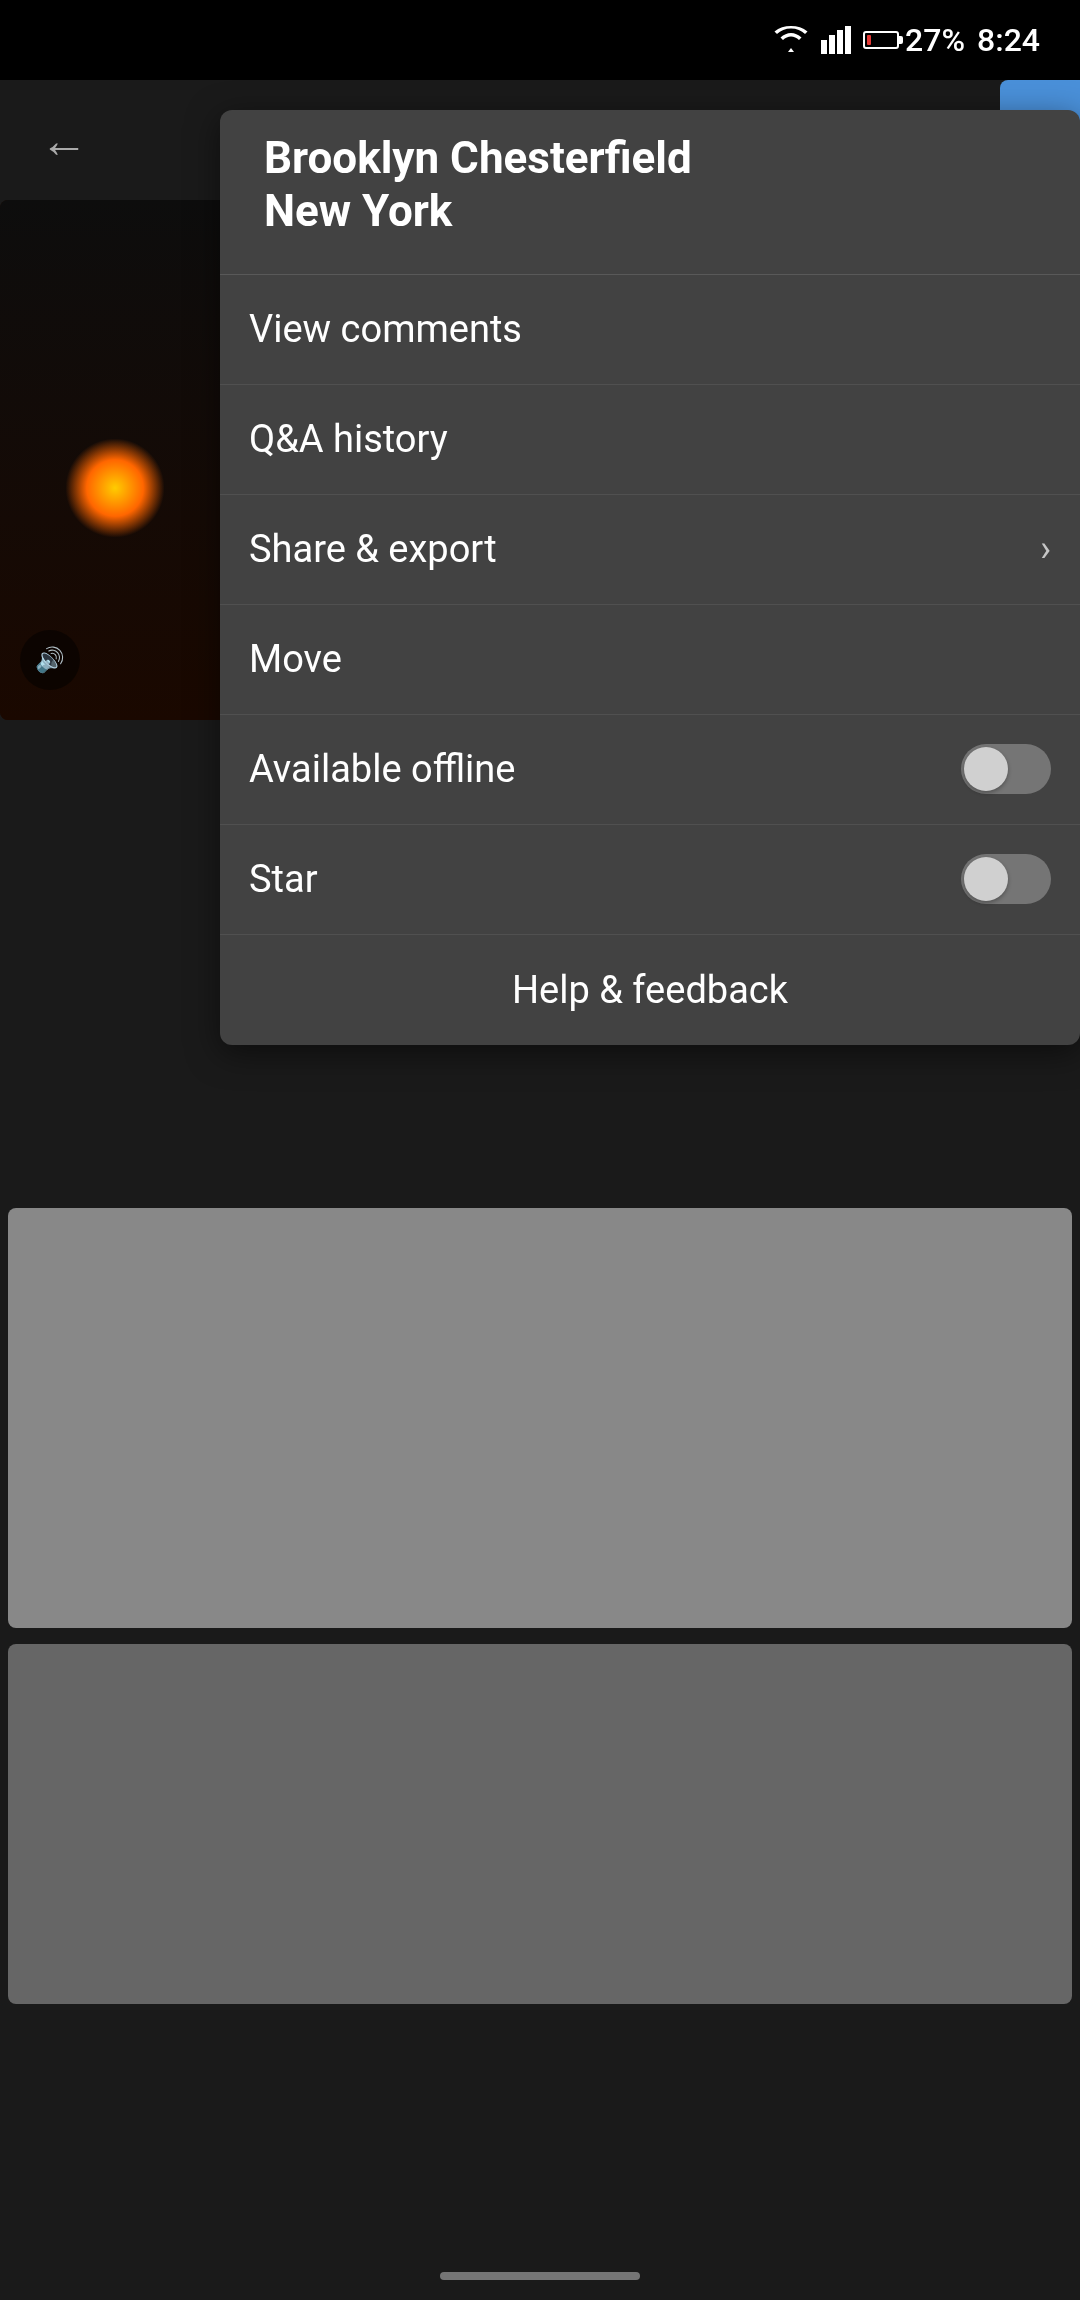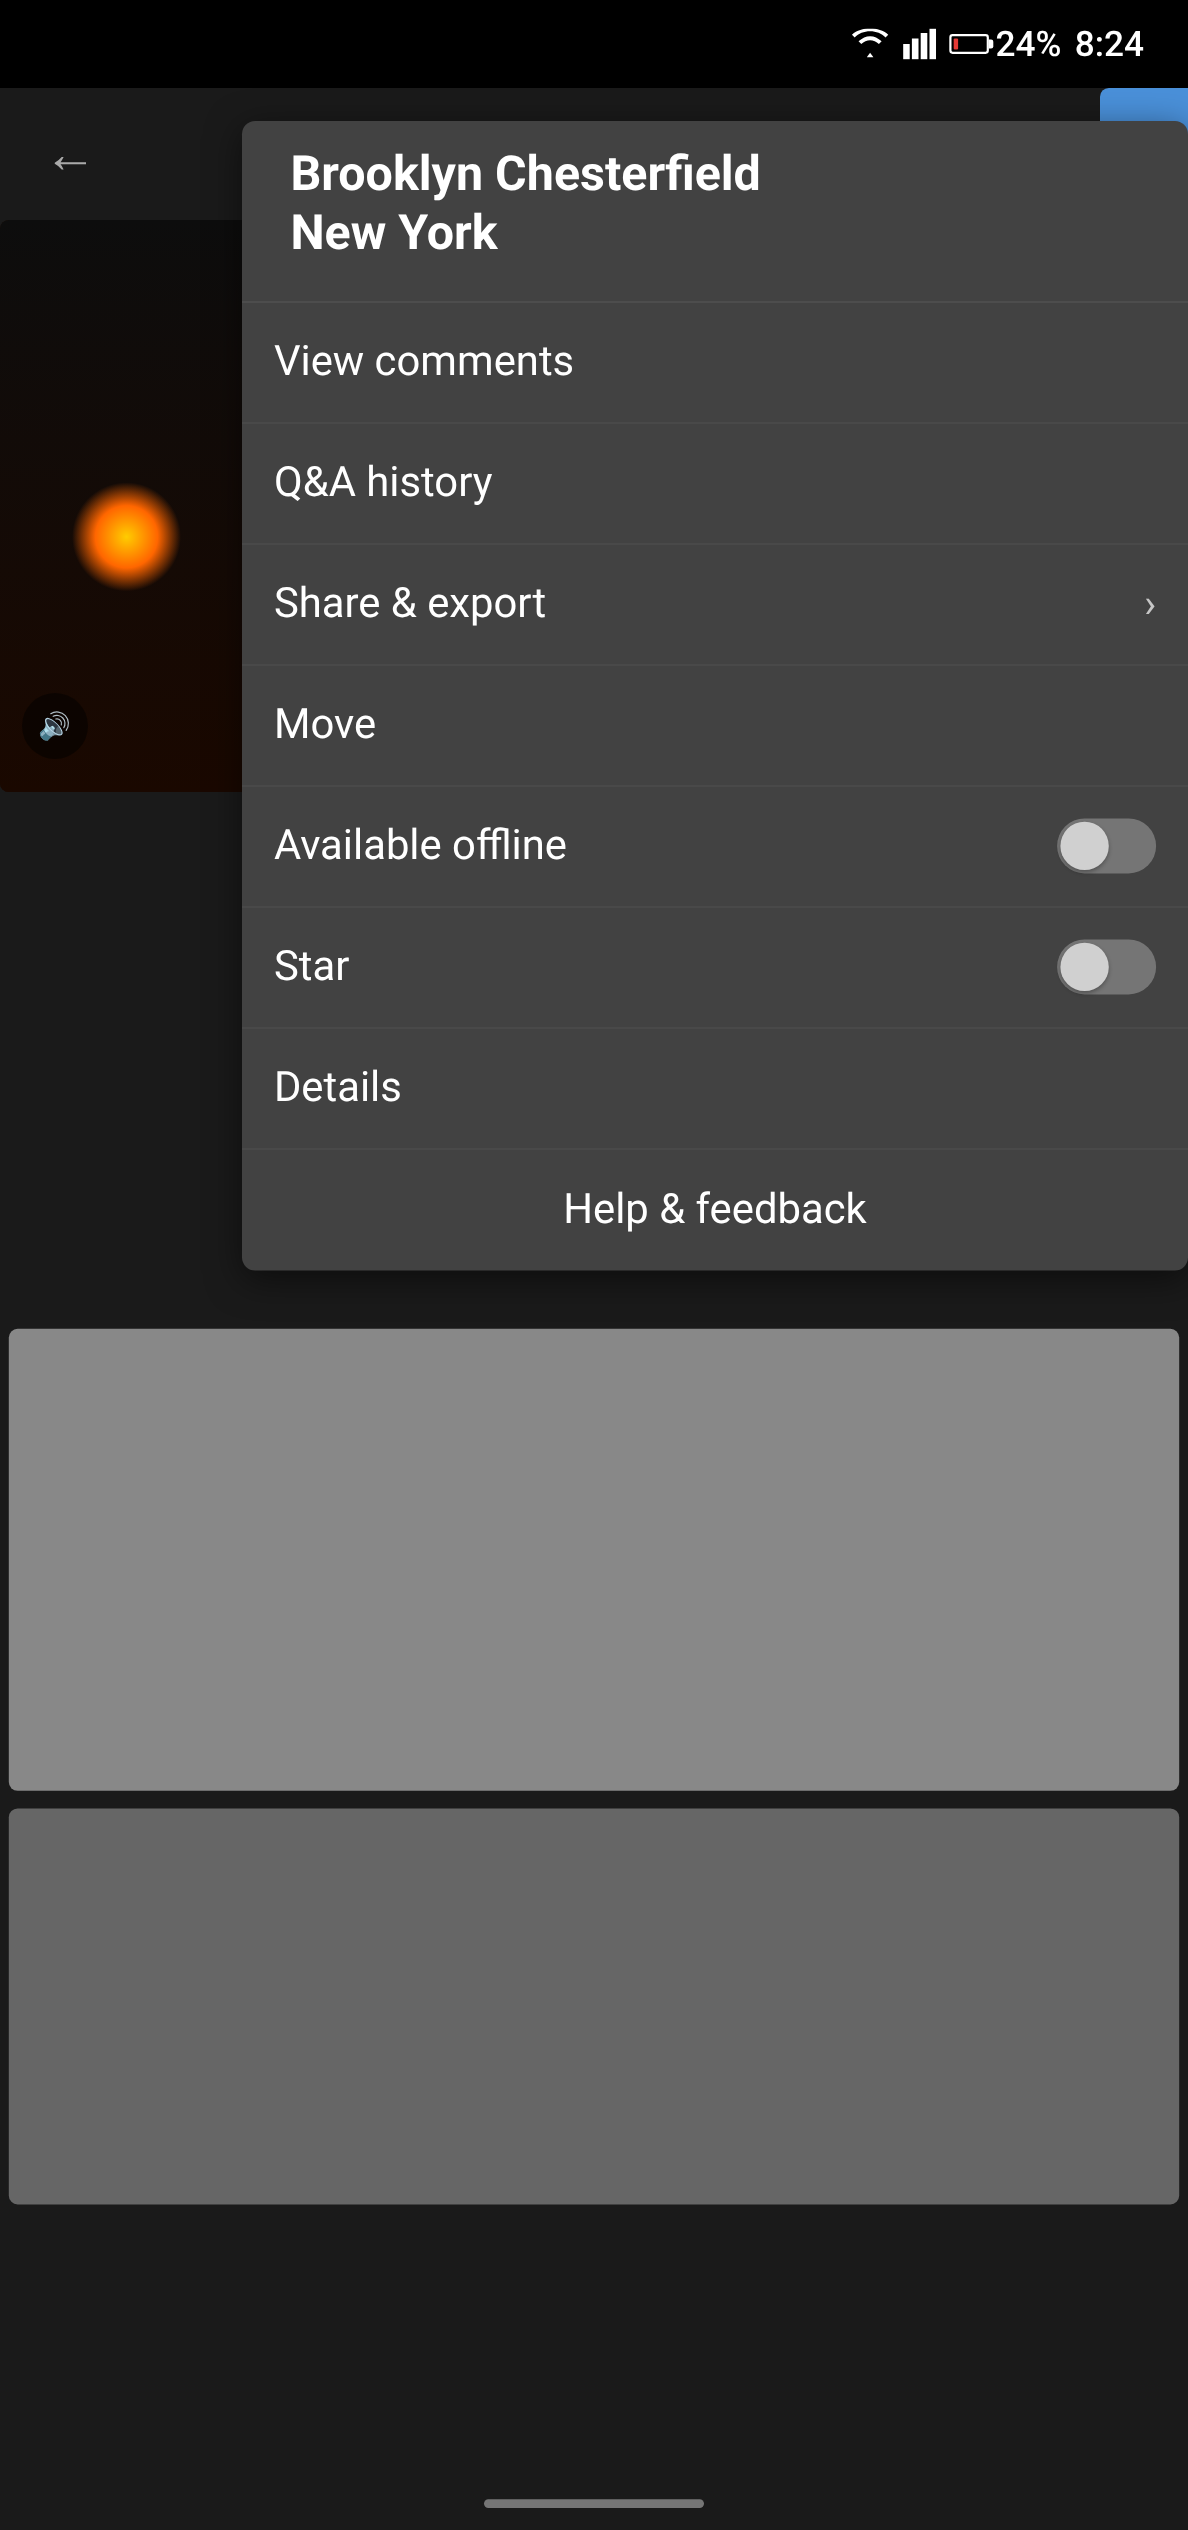--- a/index.html
+++ b/index.html
@@ -243,21 +243,21 @@
       <rect x="0" y="14" width="6" height="14"></rect>
       <rect x="8" y="9" width="6" height="19"></rect>
       <rect x="16" y="4" width="6" height="24"></rect>
       <rect x="24" y="0" width="6" height="28"></rect>
     </svg>
 
     <div class="battery-container">
       <div class="battery-icon">
         <div class="battery-fill"></div>
       </div>
-      <span class="status-text">24%</span>
+      <span class="status-text">27%</span>
     </div>
     <span class="status-text">8:24</span>
   </div>
 </div>
 
 <div class="top-bar">
   <button class="back-btn">←</button>
 </div>
 
 <div style="position:absolute; top:200px; left:0; width:230px; height:520px; background:#1a0a00; border-radius:8px; overflow:hidden;">
@@ -311,22 +311,19 @@
     </div>
   </div>
 
   <div class="menu-item">
     <span class="menu-item-text">Star</span>
     <div class="toggle">
       <div class="toggle-knob"></div>
     </div>
   </div>
 
-  <div class="menu-item">
-    <span class="menu-item-text">Details</span>
-  </div>
 
   <div class="menu-item">
     <span class="menu-item-text">Help &amp; feedback</span>
   </div>
 </div>
 
 <div class="home-indicator"></div>
 
 </body></html>

